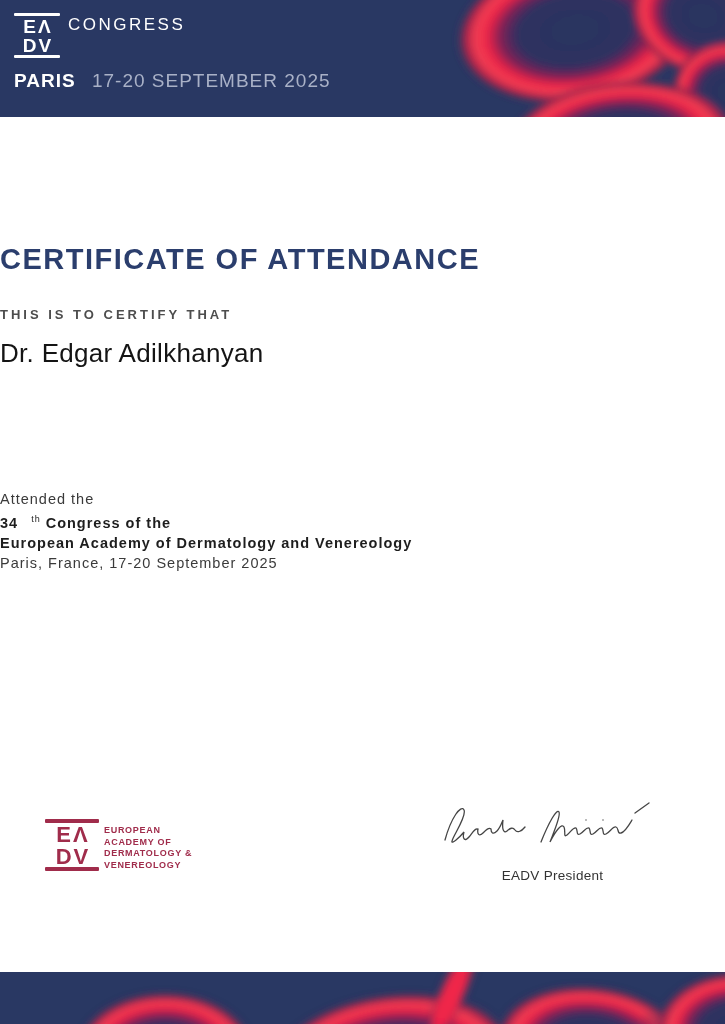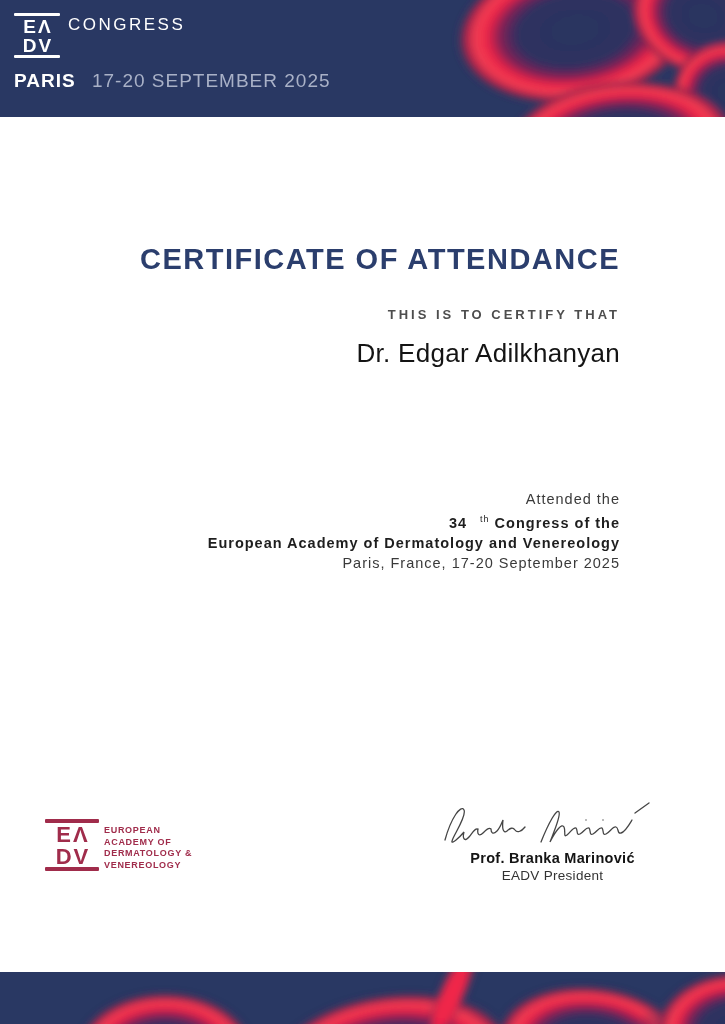--- a/index.html
+++ b/index.html
@@ -24,21 +24,21 @@
 
   .congress-label{
     position:absolute;left:68px;top:15px;color:#ffffff;
     font-size:17px;font-weight:500;letter-spacing:2.5px;
   }
   .paris-line{position:absolute;left:14px;top:70px;font-size:19px;letter-spacing:1px;}
   .paris-city{color:#ffffff;font-weight:700;margin-right:10px;}
   .paris-dates{color:#a9b1c7;font-weight:400;margin-top:19px;}
 
   
-  .centered{position:absolute;left:0;width:620px;text-align:right;}
+  .centered{position:absolute;left:0;width:620px;text-align:left;}
   .cert-title{top:243px;color:#2b3e6d;font-size:29px;font-weight:700;letter-spacing:1.5px;}
   .certify-label{top:307px;color:#4d4d4d;font-size:13px;font-weight:700;letter-spacing:3px;}
   .attendee-name{top:338px;color:#141414;font-size:26px;font-weight:400;letter-spacing:0.3px;}
 
   .attended-block{top:489px;font-size:14.5px;line-height:20px;letter-spacing:1px;color:#3a3a3a;}
   .attended-block .bold-line{font-weight:700;color:#1e1e1e;}
   .attended-block sup{font-size:9px;font-weight:400;margin-left:13px;}
 
   
   .org-text{
@@ -130,21 +130,20 @@
 
   <svg class="signature-svg" width="230" height="52" viewBox="0 0 230 52" aria-hidden="true">
     <g fill="none" stroke="#454545" stroke-width="1.3" stroke-linecap="round">
       <path d="M8 42 C14 20 24 6 27 12 C30 18 16 38 15 43 C14 47 22 40 27 34 C25 41 28 44 32 39 C36 34 38 30 41 31 C40 36 42 39 46 35 C49 32 52 29 54 31 C54 35 56 37 60 33 C63 30 64 27 66 22 C65 30 66 36 70 33 C73 30 76 29 78 32 C80 35 84 34 88 29"></path>
       <path d="M104 44 C112 24 120 10 122 14 C124 18 116 36 113 44 C119 32 125 25 127 29 C129 33 126 40 130 37 C134 34 136 29 139 30 C141 32 139 38 143 36 C147 34 149 29 152 30 C154 32 152 38 156 36 C160 34 162 29 165 30 C167 32 165 38 169 36 C173 34 176 28 179 29 C182 30 180 36 184 35 C188 34 192 27 195 22"></path>
       <path d="M198 15 L212 5"></path>
       <circle cx="149" cy="22" r="0.7" fill="#454545" stroke="none"></circle>
       <circle cx="166" cy="22" r="0.7" fill="#454545" stroke="none"></circle>
     </g>
   </svg>
-  <div class="signer-name">Prof. Branka Marinović</div>
   <div class="signer-title">EADV President</div>
 
   <div class="band band-bottom">
     <svg class="blob-svg" width="725" height="52" viewBox="0 0 725 52" aria-hidden="true">
       <g filter="url(#soft)">
         <ellipse cx="165" cy="82" rx="90" ry="62" fill="url(#cellg)"></ellipse>
         <ellipse cx="390" cy="88" rx="122" ry="66" fill="url(#cellg)" transform="rotate(-8 390 88)"></ellipse>
         <ellipse cx="452" cy="22" rx="15" ry="62" fill="url(#redg)" transform="rotate(24 452 22)"></ellipse>
         <ellipse cx="592" cy="72" rx="96" ry="58" fill="url(#cellg)" transform="rotate(6 592 72)"></ellipse>
         <ellipse cx="705" cy="85" rx="88" ry="62" fill="url(#redg)"></ellipse>

